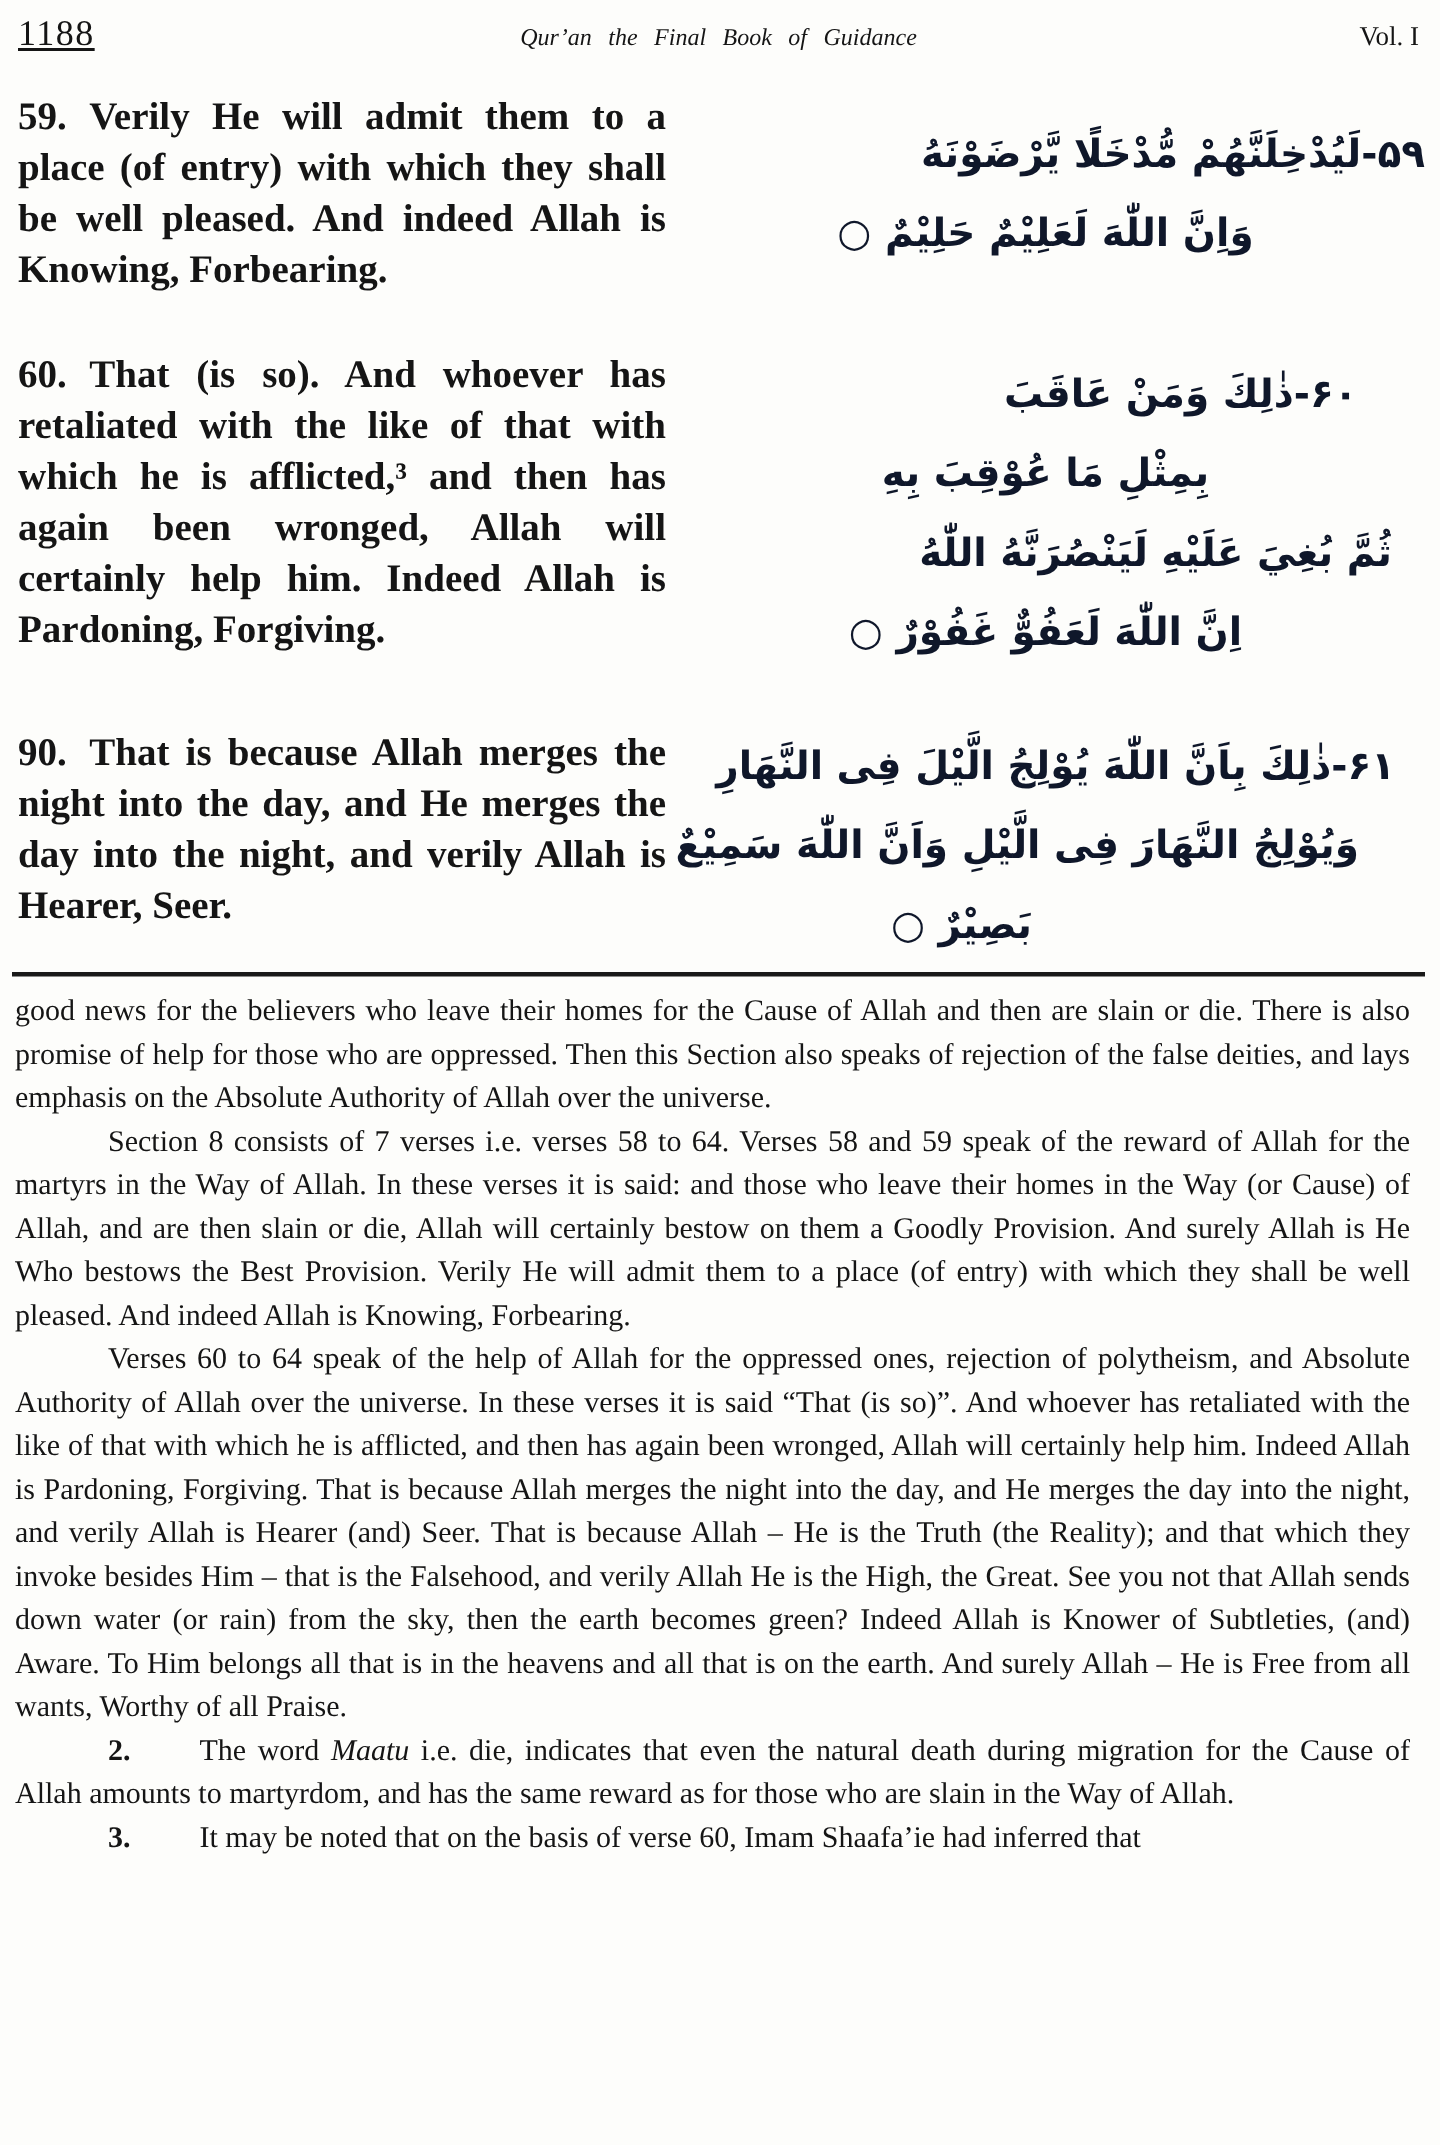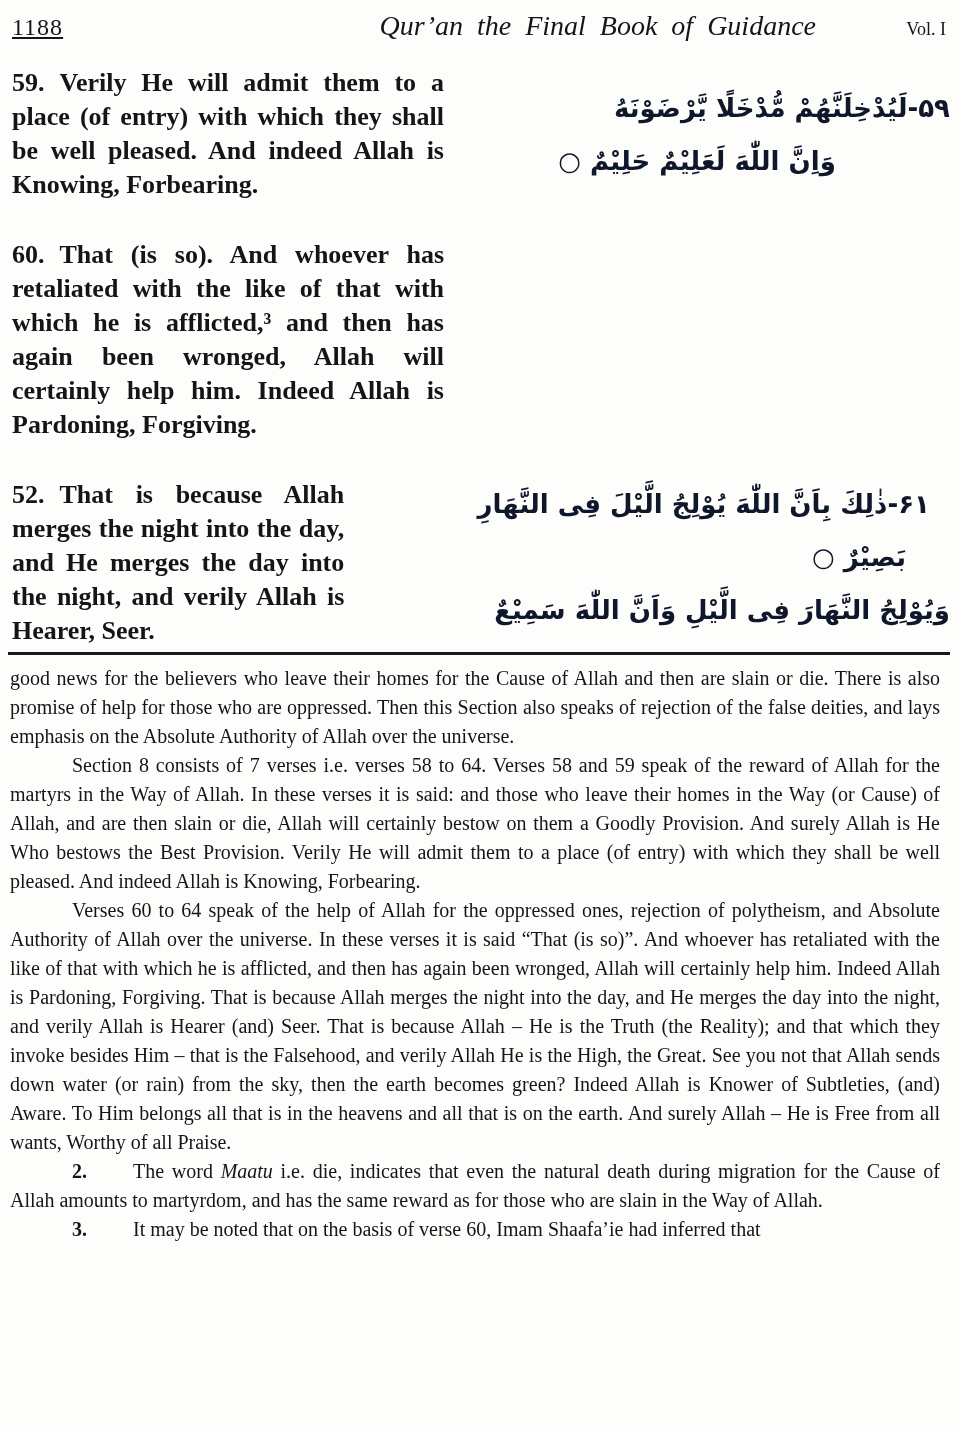--- a/index.html
+++ b/index.html
@@ -7,21 +7,21 @@
     width:960px; height:1430px;
     background:#fdfdfb; color:#151515;
     overflow:hidden;
     font-family:"Liberation Serif", serif;
   }
   .pagehead {
     display:flex; align-items:baseline;
     padding:10px 14px 0 12px;
   }
   .pn { width:130px; font-size:24px; letter-spacing:1px;text-decoration:underline; }
-  .btitle { flex:1; text-align:right; font-style:italic; font-size:28px; word-spacing:7px; }
+  .btitle { flex:1; text-align:center; font-style:italic; font-size:16px; word-spacing:7px; }
   .vol { width:130px; text-align:right; font-size:18px; }
 
   .verses { padding:24px 10px 0 12px; }
   .vrow { display:flex; margin-bottom:36px; }
   .ven {
     width:432px; margin:0;
     font-weight:bold; font-size:26px; line-height:34px;
     text-align:justify;
   }
   .vnum { margin-right:15px; }
@@ -70,27 +70,33 @@
 <section class="verses">
     <div class="vrow v59">
       <p class="ven"><span class="vnum">59.</span><span>Verily He will admit them to a place (of entry) with which they shall be well pleased. And indeed Allah is Knowing, Forbearing.</span></p>
       <div class="var" dir="rtl" lang="ar">
         <div class="ar-line">۵۹-لَيُدْخِلَنَّهُمْ مُّدْخَلًا يَّرْضَوْنَهُ</div>
         <div class="ar-line">وَاِنَّ اللّٰهَ لَعَلِيْمٌ حَلِيْمٌ ○</div>
       </div>
     </div>
     <div class="vrow v60">
       <p class="ven"><span class="vnum">60.</span><span>That (is so). And whoever has retaliated with the like of that with which he is afflicted,³ and then has again been wronged, Allah will certainly help him. Indeed Allah is Pardoning, Forgiving.</span></p>
+      <div class="var" dir="rtl" lang="ar">
+        <div class="ar-line">۶۰-ذٰلِكَ وَمَنْ عَاقَبَ</div>
+        <div class="ar-line">بِمِثْلِ مَا عُوْقِبَ بِهِ</div>
+        <div class="ar-line">ثُمَّ بُغِيَ عَلَيْهِ لَيَنْصُرَنَّهُ اللّٰهُ</div>
+        <div class="ar-line">اِنَّ اللّٰهَ لَعَفُوٌّ غَفُوْرٌ ○</div>
+      </div>
     </div>
     <div class="vrow v61">
-      <p class="ven"><span class="vnum">52.</span><span>That is because Allah merges the night into the day, and He merges the day into the night, and verily Allah is Hearer, Seer.</span></p>
+      <p class="ven"><span class="vnum">90.</span><span>That is because Allah merges the night into the day, and He merges the day into the night, and verily Allah is Hearer, Seer.</span></p>
       <div class="var" dir="rtl" lang="ar">
         <div class="ar-line">۶۱-ذٰلِكَ بِاَنَّ اللّٰهَ يُوْلِجُ الَّيْلَ فِى النَّهَارِ</div>
+        <div class="ar-line">وَيُوْلِجُ النَّهَارَ فِى الَّيْلِ وَاَنَّ اللّٰهَ سَمِيْعٌ</div>
         <div class="ar-line">بَصِيْرٌ ○</div>
-        <div class="ar-line">وَيُوْلِجُ النَّهَارَ فِى الَّيْلِ وَاَنَّ اللّٰهَ سَمِيْعٌ</div>
       </div>
     </div>
   </section>
 
 <hr class="divider">
 
 <section class="commentary">
     <p><span>good news for the believers who leave their homes for the Cause of Allah and then are slain or die. There is also promise of help for those who are oppressed. Then this Section also speaks of rejection of the false deities, and lays emphasis on the Absolute Authority of Allah over the universe.</span></p>
     <p class="ind"><span>Section 8 consists of 7 verses i.e. verses 58 to 64. Verses 58 and 59 speak of the reward of Allah for the martyrs in the Way of Allah. In these verses it is said: and those who leave their homes in the Way (or Cause) of Allah, and are then slain or die, Allah will certainly bestow on them a Goodly Provision. And surely Allah is He Who bestows the Best Provision. Verily He will admit them to a place (of entry) with which they shall be well pleased. And indeed Allah is Knowing, Forbearing.</span></p>
     <p class="ind"><span>Verses 60 to 64 speak of the help of Allah for the oppressed ones, rejection of polytheism, and Absolute Authority of Allah over the universe. In these verses it is said “That (is so)”. And whoever has retaliated with the like of that with which he is afflicted, and then has again been wronged, Allah will certainly help him. Indeed Allah is Pardoning, Forgiving. That is because Allah merges the night into the day, and He merges the day into the night, and verily Allah is Hearer (and) Seer. That is because Allah – He is the Truth (the Reality); and that which they invoke besides Him – that is the Falsehood, and verily Allah He is the High, the Great. See you not that Allah sends down water (or rain) from the sky, then the earth becomes green? Indeed Allah is Knower of Subtleties, (and) Aware. To Him belongs all that is in the heavens and all that is on the earth. And surely Allah – He is Free from all wants, Worthy of all Praise.</span></p>

